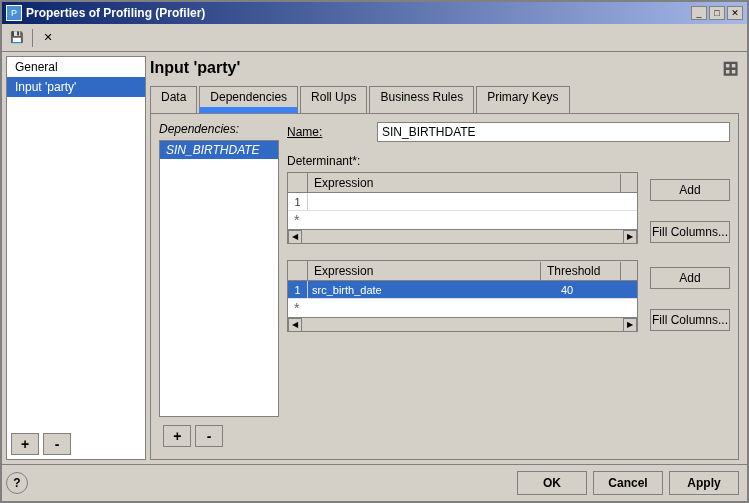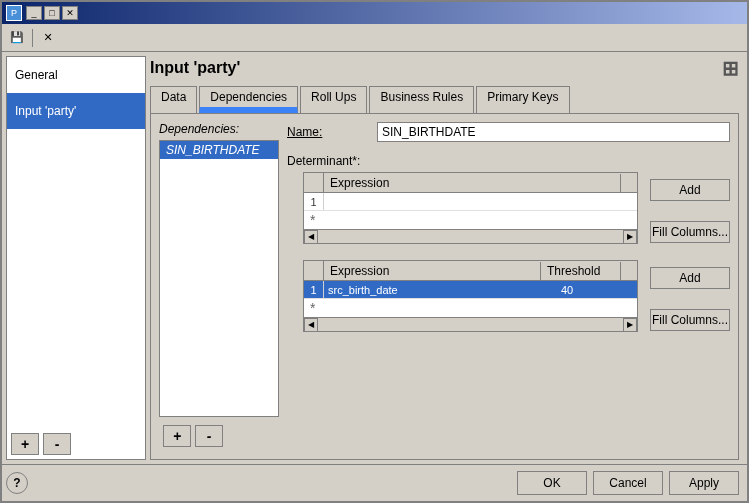--- a/index.html
+++ b/index.html
@@ -96,21 +96,21 @@
     }
     .sidebar {
       width: 140px;
       background: white;
       border: 1px solid #808080;
       margin: 4px;
       overflow: auto;
       flex-shrink: 0;
     }
     .sidebar-item {
-      padding: 11px 8px;
+      padding: 3px 8px;
       cursor: pointer;
       font-size: 12px;
     }
     .sidebar-item.selected {
       background: #316ac5;
       color: white;
     }
     .right-panel {
       flex: 1;
       display: flex;
@@ -175,21 +175,20 @@
     .section-label {
       font-size: 12px;
       margin-bottom: 4px;
     }
     .grid-container {
       border: 1px solid #808080;
       background: white;
       width: 100%;
       overflow: hidden;
       margin-bottom: 2px;
-      margin-left: 16px;
     }
     .grid-header {
       background: #d4d0c8;
       border-bottom: 1px solid #808080;
       display: flex;
       align-items: center;
       height: 20px;
     }
     .grid-header-cell {
       padding: 2px 6px;
@@ -317,20 +316,21 @@
       display: flex;
       gap: 6px;
     }
     .dialog-btn {
       width: 70px;
       height: 24px;
       background: #d4d0c8;
       border: 1px solid #808080;
       cursor: pointer;
       font-size: 12px;
+      font-weight: bold;
     }
     .sidebar-add-remove {
       display: flex;
       gap: 4px;
       padding: 4px;
     }
     .small-btn {
       width: 28px;
       height: 22px;
       background: #d4d0c8;
@@ -360,20 +360,21 @@
   </style>
 </head>
 <body>
 
 <div class="window">
 
   <div class="title-bar">
     <div class="title-bar-icon">
       <span>P</span>
     </div>
+    <span class="title-bar-text">Properties of Profiling (Profiler)</span>
     <div class="title-bar-buttons">
       <div class="title-btn">_</div>
       <div class="title-btn">□</div>
       <div class="title-btn">✕</div>
     </div>
   </div>
 
   <div class="toolbar">
     <div class="toolbar-btn">
       <span>💾</span>

